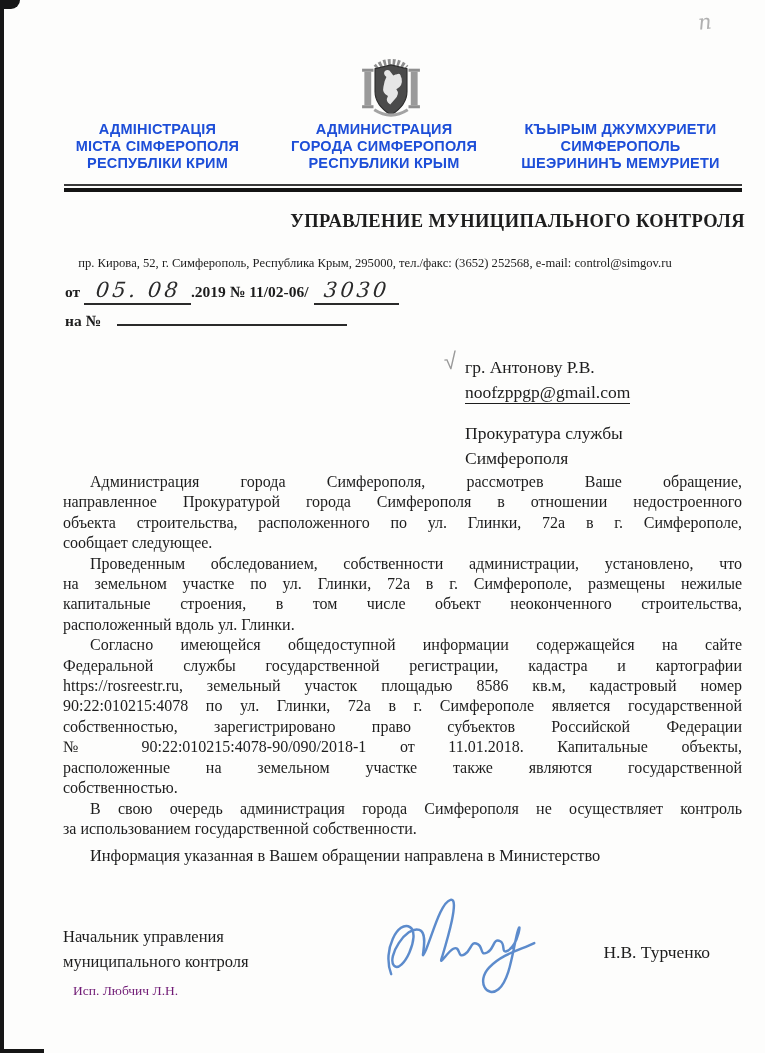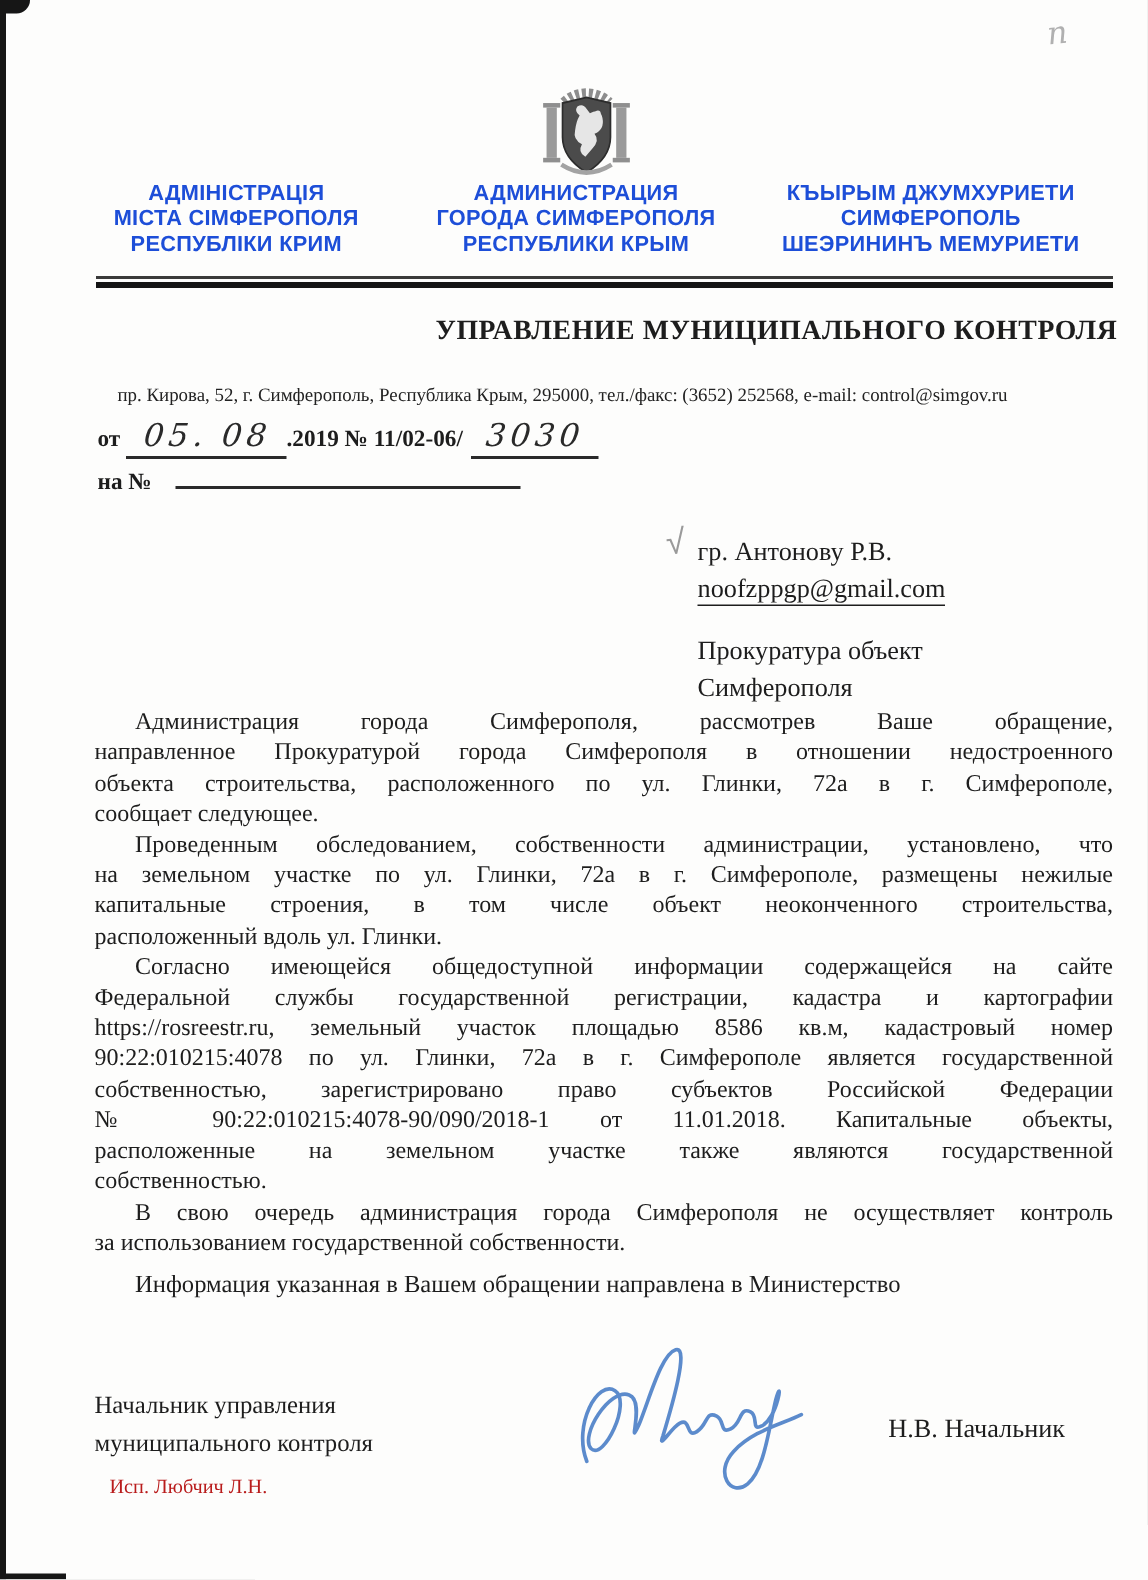--- a/index.html
+++ b/index.html
@@ -79,21 +79,21 @@
   .bline { text-align: justify; text-align-last: justify; line-height: 20.4px; white-space: nowrap0; }
   .bline.first { text-indent: 27px; }
   .bline.last  { text-align-last: left; }
   .para5 { margin-top: 5px; }
   .para5 .bline { text-align-last: left; line-height: 24.5px; font-size: 16.4px; }
 
   .sig-row { position: absolute; left: 63px; top: 924px; right: 55px; }
   .sig-position { font-size: 16.5px; line-height: 25px; }
   .sig-name { position: absolute; right: 0; top: 18px; font-size: 17.5px; }
   .sig-scrawl { position: absolute; left: 315px; top: -40px; width: 160px; height: 122px; }
-  .executor { position: absolute; left: 73px; top: 983px; font-size: 13.5px; color: #b91c1c; }
+  .executor { position: absolute; left: 73px; top: 983px; font-size: 13.5px; color: #701a75; }
 </style>
 </head>
 <body>
 
 <div class="page">
 
   <div class="edge-left"></div>
   <div class="edge-corner"></div>
   <div class="edge-bottom"></div>
 
@@ -145,21 +145,21 @@
     </div>
     <div class="ref-line2">
       <span>на №</span><span class="blank-line"></span>
     </div>
   </div>
 
   <span class="checkmark">√</span>
   <div class="recipient">
     <div>гр. Антонову Р.В.</div>
     <div><span class="email">noofzppgp@gmail.com</span></div>
-    <div class="org">Прокуратура объект</div>
+    <div class="org">Прокуратура службы</div>
     <div>Симферополя</div>
   </div>
 
   <div class="body-text">
     <div class="para">
       <div class="bline first">Администрация города Симферополя, рассмотрев Ваше обращение,</div>
       <div class="bline">направленное Прокуратурой города Симферополя в отношении недостроенного</div>
       <div class="bline">объекта строительства, расположенного по ул. Глинки, 72а в г. Симферополе,</div>
       <div class="bline last">сообщает следующее.</div>
     </div>
@@ -189,18 +189,18 @@
   </div>
 
   <div class="sig-row">
     <div class="sig-position">
       <div>Начальник управления</div>
       <div>муниципального контроля</div>
     </div>
     <svg class="sig-scrawl" viewBox="0 0 170 122">
       <path d="M14,92 C4,66 22,34 34,42 C46,50 26,92 17,83 C9,74 30,40 44,45 C56,49 42,86 51,66 C59,46 67,16 77,13 C87,10 74,54 68,74 C64,85 74,68 80,65 C88,61 84,76 92,71 C100,66 98,56 106,60 C112,63 108,73 116,69 C124,65 122,53 130,57 C136,60 130,71 138,67 C150,60 153,30 148,48 C143,68 140,98 128,108 C116,118 104,100 118,85 C132,70 152,66 166,59" fill="none" stroke="#4a7ec7" stroke-width="2.6" stroke-linecap="round" opacity="0.9"></path>
     </svg>
-    <div class="sig-name">Н.В. Начальник</div>
+    <div class="sig-name">Н.В. Турченко</div>
   </div>
 
   <div class="executor">Исп. Любчич Л.Н.</div>
 
 </div>
 
 </body></html>

